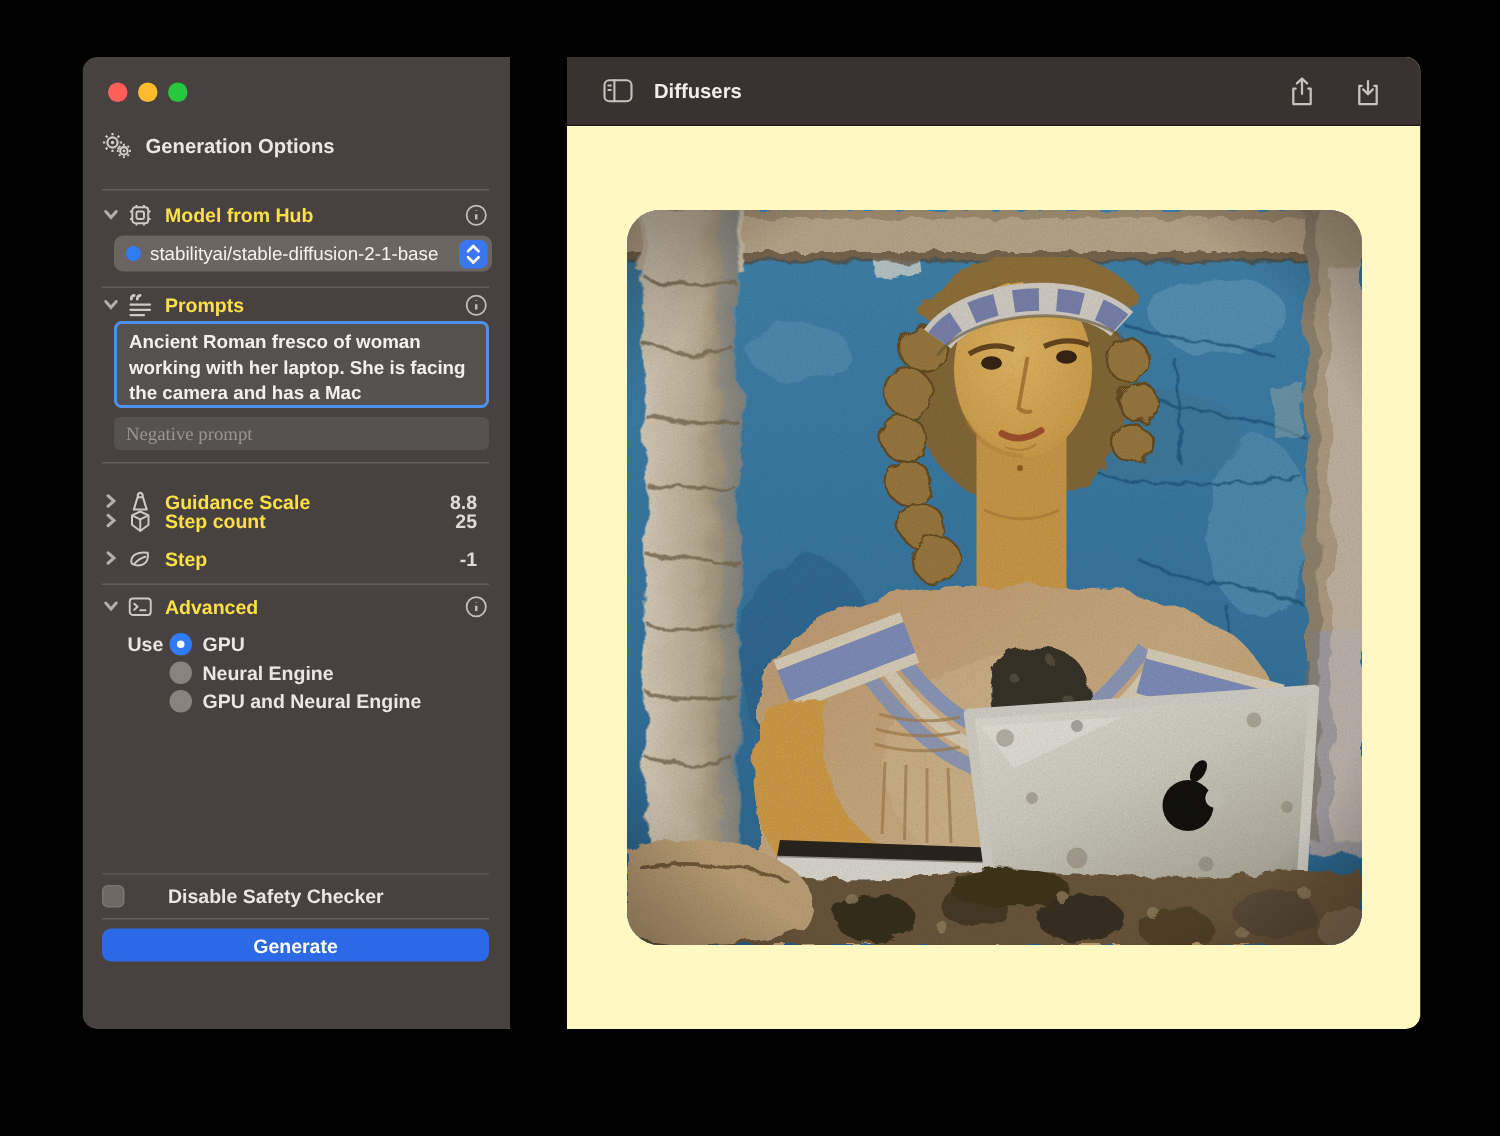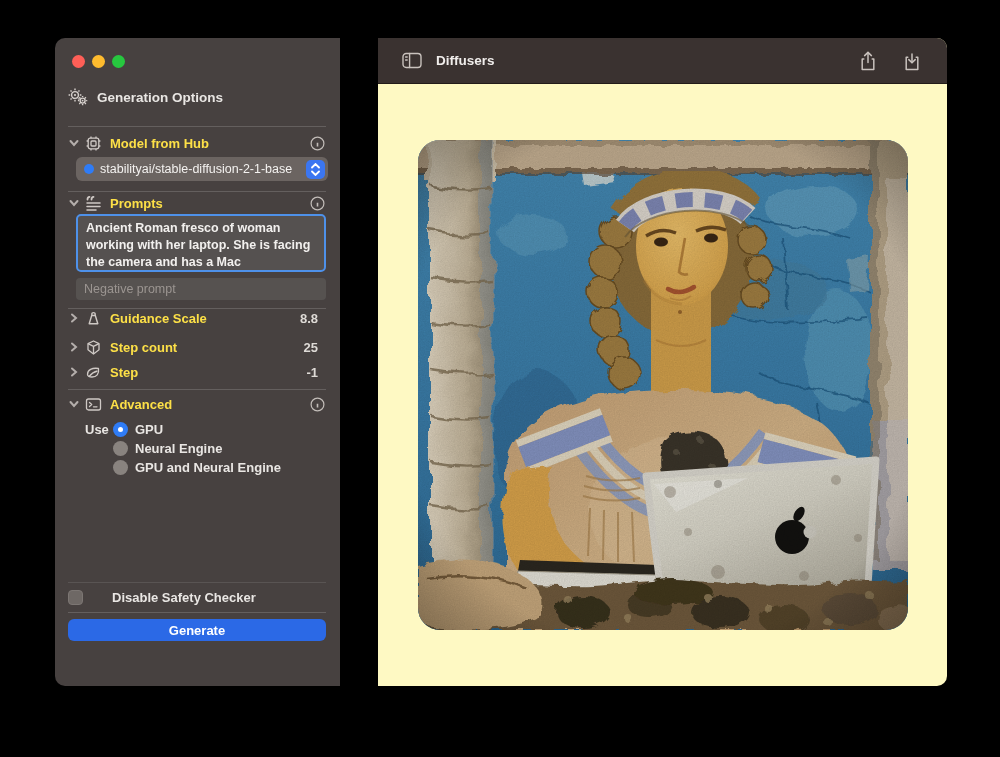--- a/index.html
+++ b/index.html
@@ -25,21 +25,21 @@
 
   .dropdown { position:absolute; top:119px; left:21px; width:252px; height:24px; background:#6b6461; border-radius:6px; display:flex; align-items:center; padding:0 3px 0 8px; }
   .dd-dot { width:10px; height:10px; border-radius:50%; background:#2f7cf6; flex:0 0 10px; }
   .dd-text { flex:1; font-size:12.5px; color:#f4f2f0; margin-left:6px; white-space:nowrap; overflow:hidden; }
   .dd-stepper { width:19px; height:19px; background:#3b76f1; border-radius:5px; display:flex; flex-direction:column; align-items:center; justify-content:center; gap:1px; }
   .dd-stepper svg { width:9px; height:6px; color:#fff; }
 
   .promptbox { position:absolute; top:176px; left:21px; width:250px; height:58px; background:#555150; border:2px solid #4e91ea; border-radius:5px; }
   .promptbox textarea { width:100%; height:100%; background:transparent; border:0; resize:none; outline:none; color:#f2f0ee; font-family:"Liberation Sans","DejaVu Sans",sans-serif; font-size:12.5px; line-height:1.34; padding:4px 8px; font-weight:600; }
   .negbox { position:absolute; top:240px; left:21px; width:250px; height:22px; }
-  .negbox input { width:100%; height:100%; background:#565250; border:0; border-radius:4px; outline:none; color:#e9e6e3; font-size:12.5px; padding:0 8px; font-family:Liberation Sans, sans-serif; }
+  .negbox input { width:100%; height:100%; background:#565250; border:0; border-radius:4px; outline:none; color:#e9e6e3; font-size:12.5px; padding:0 8px; font-family:Liberation Serif, serif; }
   .negbox input::placeholder { color:#9b9591; }
 
   .use-row { position:absolute; left:0; width:285px; height:17px; display:flex; align-items:center; }
   .use-label { position:absolute; left:30px; font-size:13px; font-weight:600; }
   .radio { position:absolute; left:58px; width:15px; height:15px; border-radius:50%; background:#89837f; }
   .radio.on { background:#2f7cf6; }
   .radio.on::after { content:""; position:absolute; left:5px; top:5px; width:5px; height:5px; border-radius:50%; background:#fff; }
   .radio-label { position:absolute; left:80px; font-size:13px; font-weight:600; }
 
   .checkbox { position:absolute; left:13px; width:15px; height:15px; border-radius:4px; background:#6e6865; border:1px solid #7c7673; }
@@ -138,21 +138,21 @@
 
     <div class="promptbox">
       <textarea spellcheck="false" style="">Ancient Roman fresco of woman working with her laptop. She is facing the camera and has a Mac</textarea>
     </div>
     <div class="negbox">
       <input placeholder="Negative prompt" style="">
     </div>
 
     <div class="divider" style="top:270px"></div>
 
-    <div class="row" style="top:271px">
+    <div class="row" style="top:287px">
       <svg class="chev" viewBox="0 0 10 10" fill="none" stroke="currentColor" stroke-width="2" stroke-linecap="round">
           <path d="M3 1.5l4 3.5-4 3.5"></path>
         </svg>
       <svg class="sicon" viewBox="0 0 17 17" fill="none" stroke="currentColor" stroke-width="1.4" stroke-linejoin="round">
         <path d="M6.7 5.5h3.6l2.5 8.2H4.2z"></path>
           <path d="M7.3 5.5a1.7 1.7 0 1 1 2.4 0"></path>
       </svg>
       <span class="rlabel">Guidance Scale</span>
       <span class="rvalue">8.8</span>
     </div>

